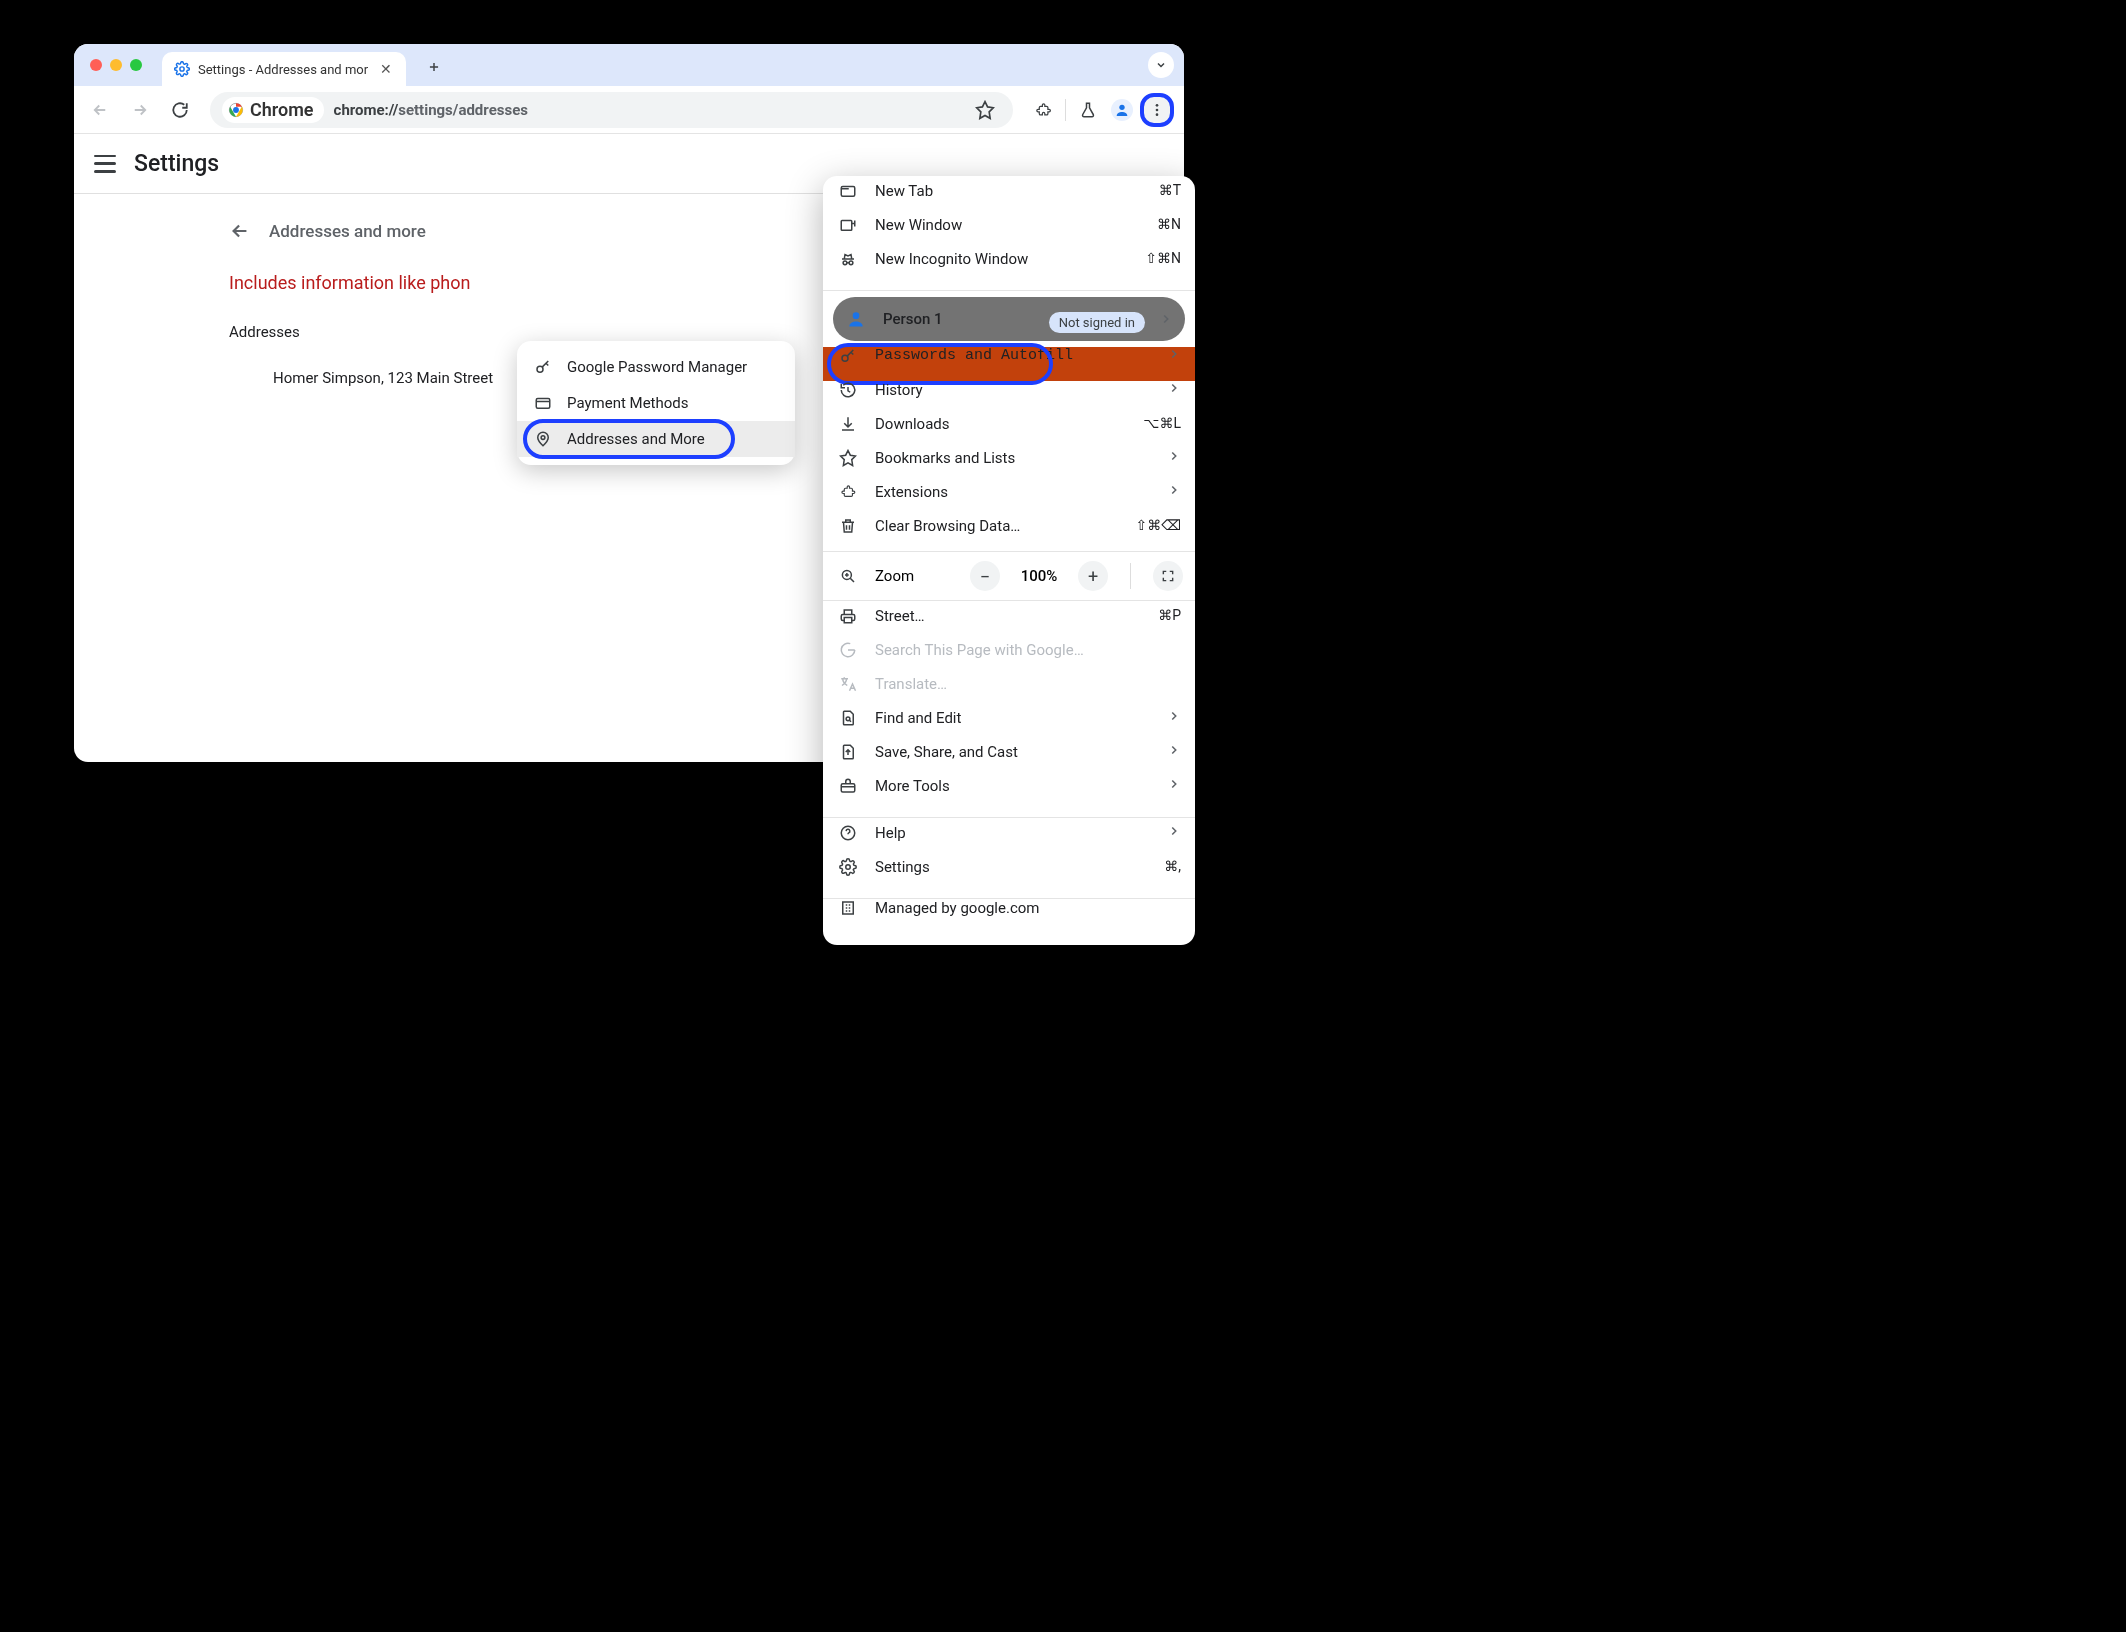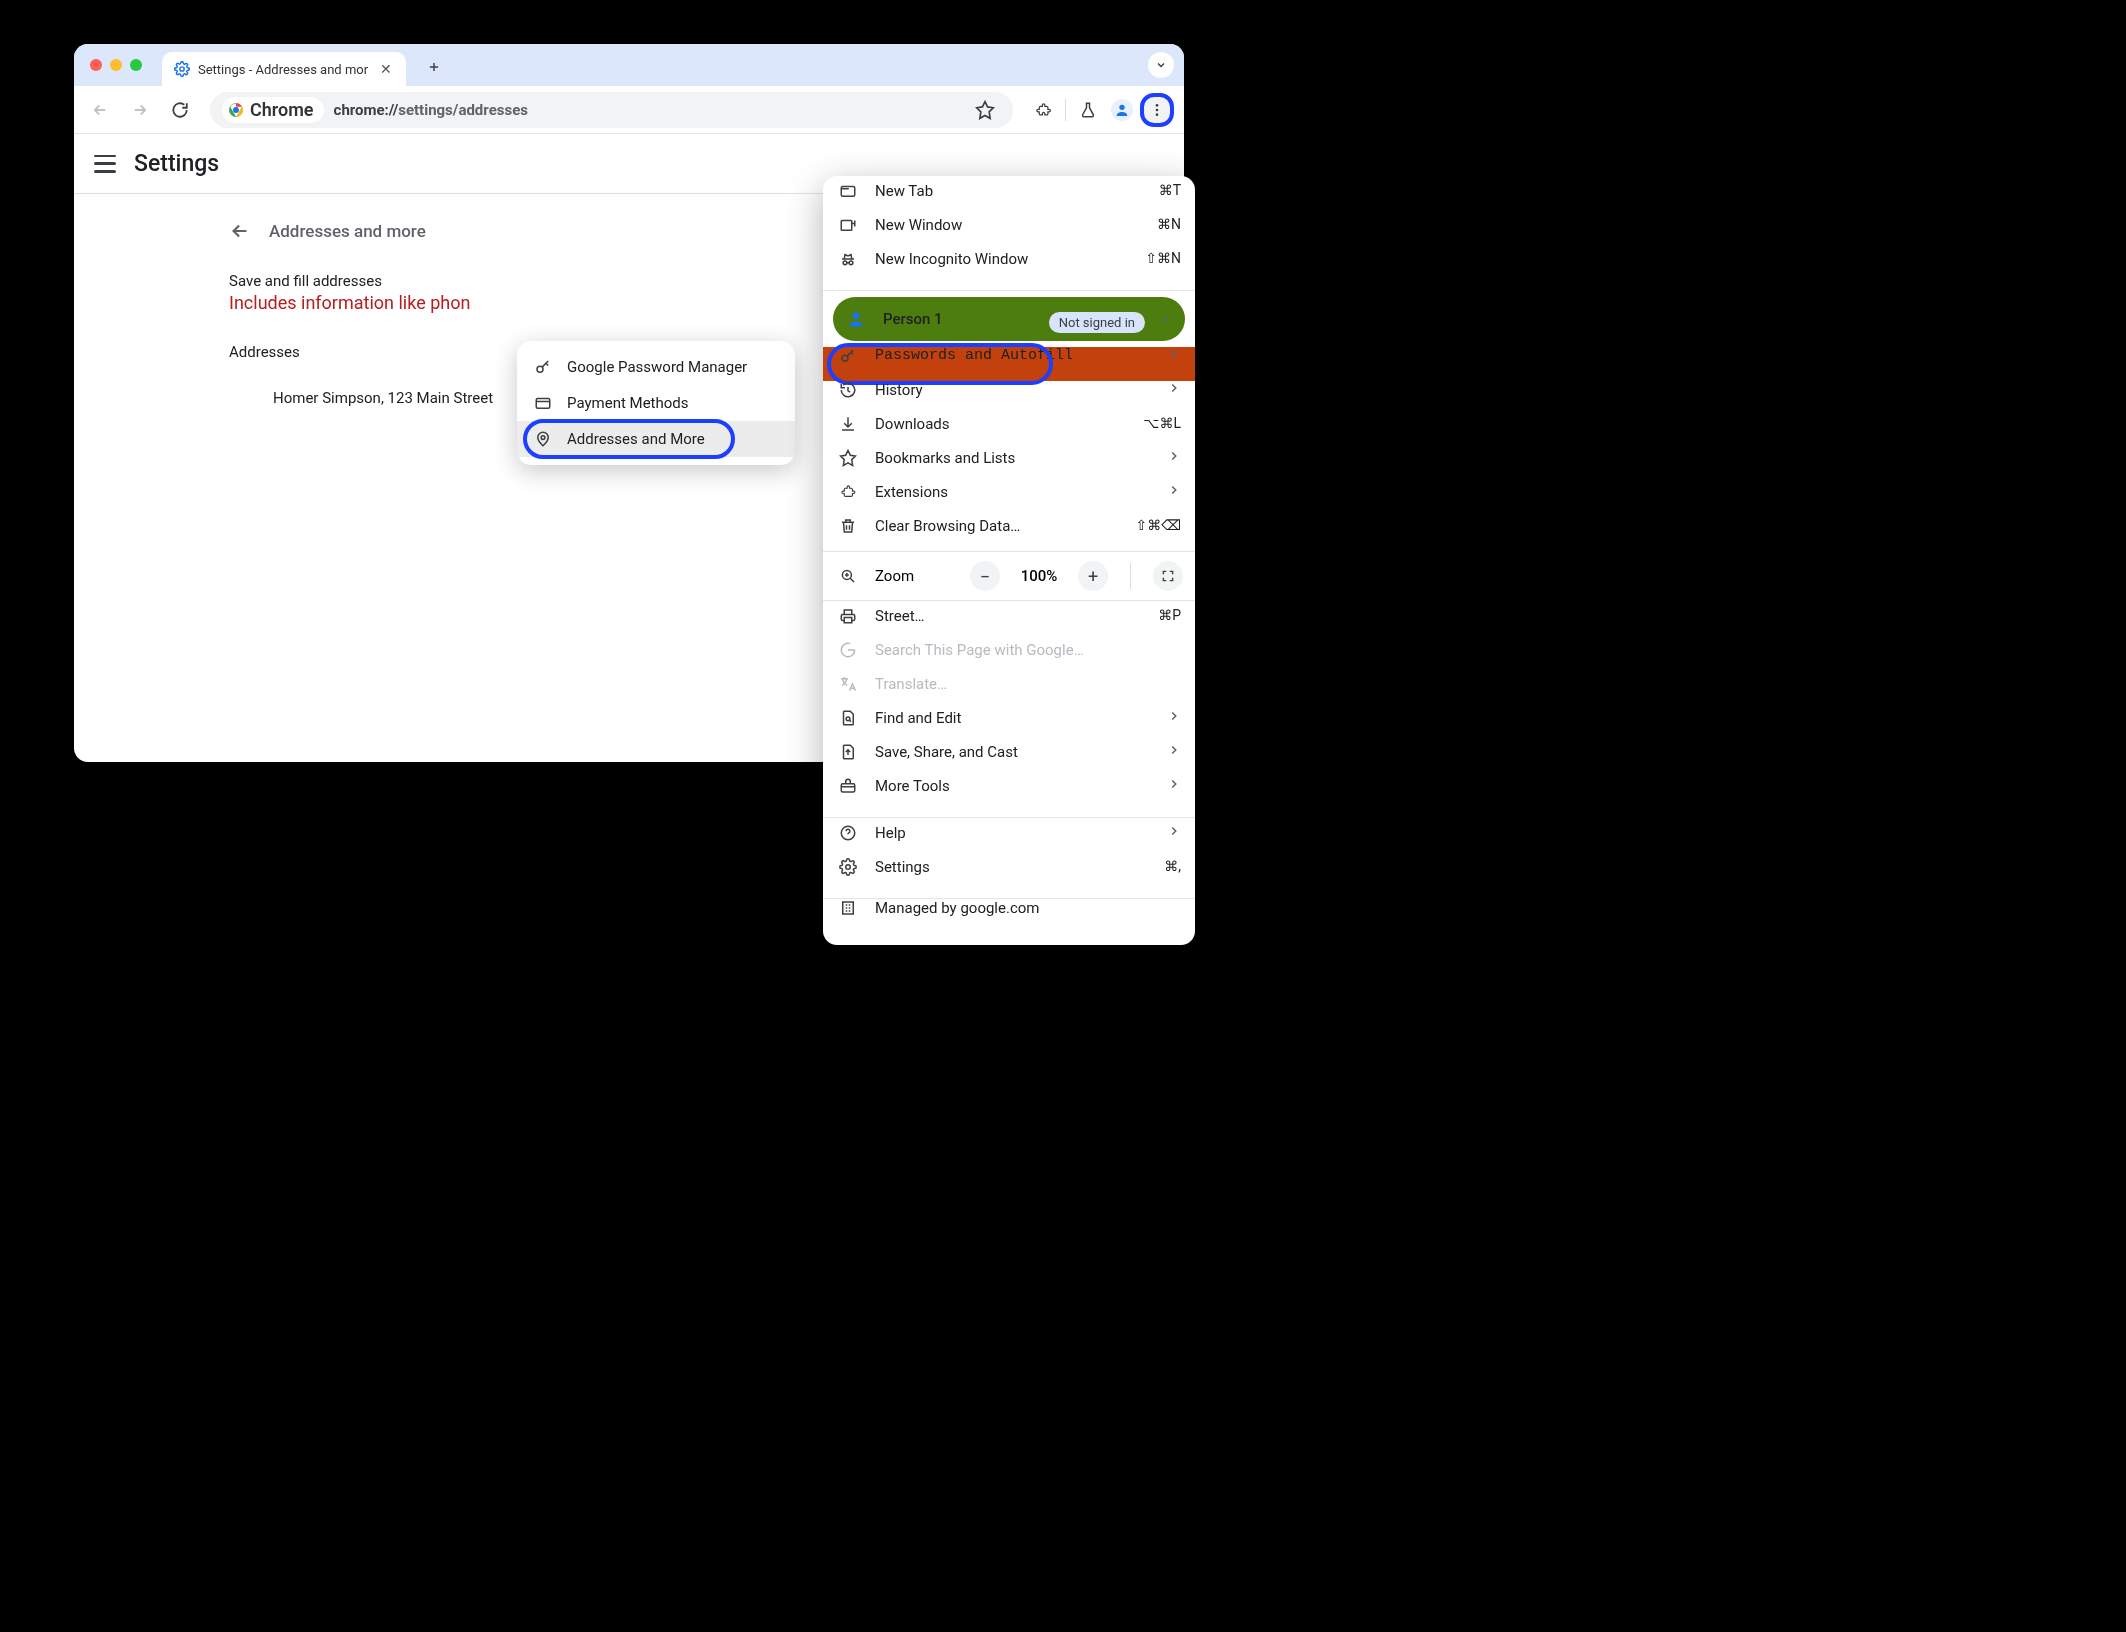--- a/index.html
+++ b/index.html
@@ -107,21 +107,21 @@
   .mm-section{padding:6px 0;}
   .mm-sep{height:1px;background:#e4e4e4;margin:0;}
   .mm-item{display:flex;gap:16px;height:34px;padding:0 14px 0 14px;font-size:15px;color:#202124;cursor:pointer;position:relative;}
   .mm-item .icon-slot{width:22px;display:flex;justify-content:center;color:#3c4043;}
   .mm-item .label{flex:1;}
   .mm-item .shortcut{font-size:14px;color:#202124;}
   .mm-item .chev{color:#5f6368;}
   .mm-item.disabled{color:#b7bbc0;}
   .mm-item.disabled .icon-slot{color:#b7bbc0;}
   .mm-item.hover{background:#c2410c;font-family:Liberation Mono, monospace;}
-  .profile-row{margin:6px 10px;height:44px;background:#4d7c0f;border-radius:22px;display:flex;align-items:center;gap:14px;padding:0 12px 0 10px;}
+  .profile-row{margin:6px 10px;height:44px;background:#737373;border-radius:22px;display:flex;align-items:center;gap:14px;padding:0 12px 0 10px;}
   .profile-row .p-icon{width:26px;height:26px;border-radius:50%;display:flex;align-items:center;justify-content:center;color:#1a73e8;}
   .profile-row .p-name{font-size:15px;font-weight:500;color:#202124;flex:1;}
   .profile-row .p-chip{background:#d7e4fb;font-size:13px;color:#3c4043;padding:3px 10px;border-radius:12px;margin-top:6px;}
   .profile-row .chev{color:#5f6368;}
   .zoom-row{display:flex;align-items:center;gap:16px;height:48px;padding:0 12px 0 14px;}
   .zoom-row .icon-slot{width:22px;display:flex;justify-content:center;color:#3c4043;}
   .zoom-row .label{flex:1;font-size:15px;}
   .circle-btn{width:30px;height:30px;border-radius:50%;background:#f1f3f4;display:flex;align-items:center;justify-content:center;color:#3c4043;font-size:18px;}
   .zoom-pct{font-size:15px;font-weight:500;min-width:46px;text-align:center;}
   .zoom-sep{width:1px;height:26px;background:#ddd;margin:0 6px;}
@@ -244,21 +244,20 @@
     <div class="content">
       <div class="section-head">
         <span class="back-arrow">
           <svg width="22" height="22" viewBox="0 0 24 24" fill="none" stroke="#5f6368" stroke-width="2.4">
               <path d="M19 12H5M11 18l-6-6 6-6"></path>
             </svg>
         </span>
         <span class="section-title">Addresses and more</span>
       </div>
       <div class="row-block">
-        <div class="row-title">Save and fill addresses</div>
         <div class="row-sub">Includes information like phon</div>
       </div>
       <div class="addr-label">Addresses</div>
       <div class="addr-entry">Homer Simpson, 123 Main Street</div>
     </div>
   </div>
 
   <div class="submenu">
     <div class="sm-item">
       <span class="sm-icon">

